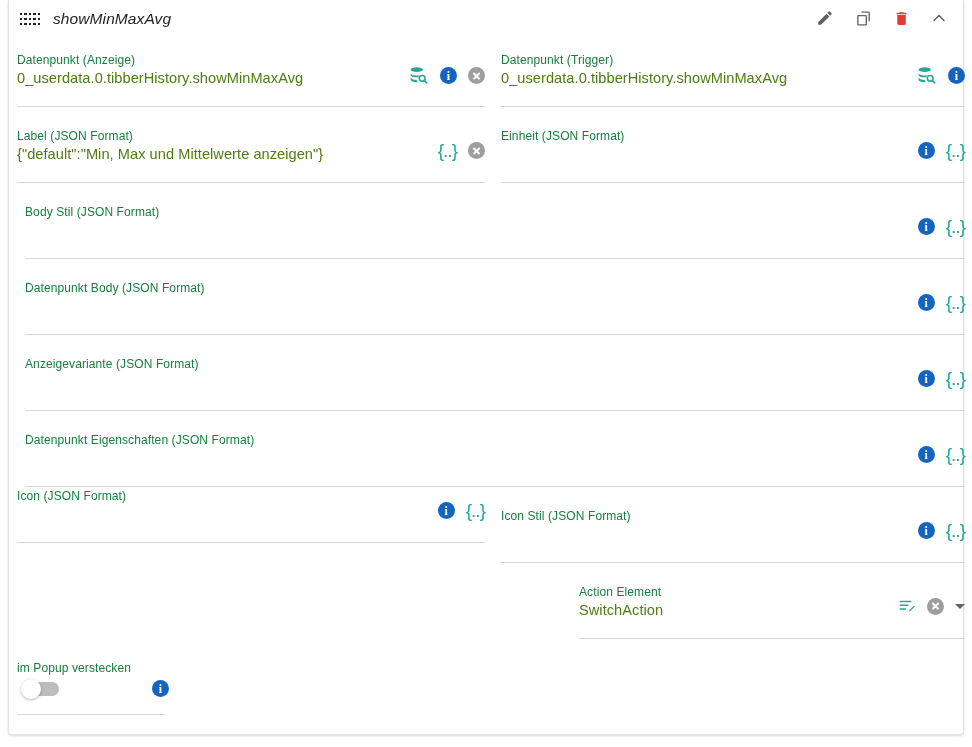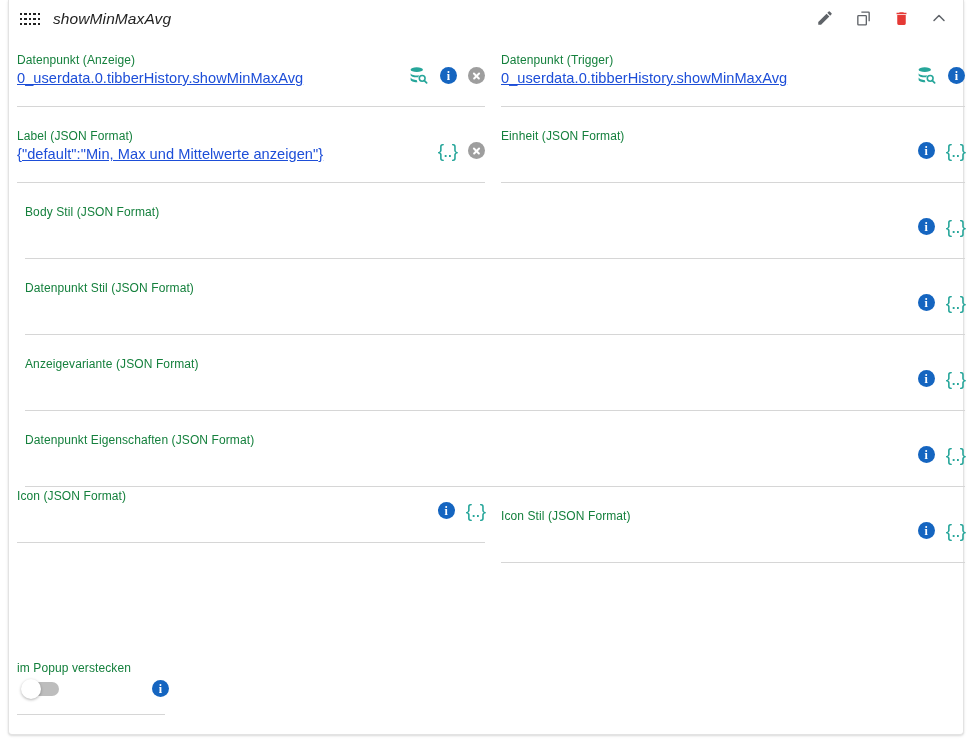--- a/index.html
+++ b/index.html
@@ -76,24 +76,23 @@
     left: 0; top: 8px;
     font-size: 12px;
     color: #15803d;
     white-space: nowrap;
     letter-spacing: .1px;
   }
   .field .fvalue {
     position: absolute;
     left: 0; top: 25px;
     font-size: 14.6px;
-    color: #1d4ed8;
+    color: #4d7c0f;
     white-space: nowrap;
     letter-spacing: .05px;
-    text-decoration: underline;
   }
   .field .underline {
     position: absolute;
     left: 0; bottom: 0;
     width: 100%;
     height: 1px;
     background: #d6d6d6;
   }
   .field .underline.focused {
     height: 1.6px;
@@ -297,21 +296,21 @@
     <div class="flabel">Body Stil (JSON Format)</div>
     <div class="fvalue"></div>
     <div class="underline"></div>
     <div class="icons">
       <span class="info-dot">i</span>
       <span class="brace">{..}</span>
     </div>
   </div>
 
   <div class="field" style="left:16px; top:273px; width:940px;">
-    <div class="flabel">Datenpunkt Stil (JSON Format)</div>
+    <div class="flabel">Datenpunkt Body (JSON Format)</div>
     <div class="fvalue"></div>
     <div class="underline"></div>
     <div class="icons">
       <span class="info-dot">i</span>
       <span class="brace">{..}</span>
     </div>
   </div>
 
   <div class="field" style="left:16px; top:349px; width:940px;">
     <div class="flabel">Anzeigevariante (JSON Format)</div>
@@ -348,20 +347,35 @@
     <div class="fvalue"></div>
     <div class="underline"></div>
     <div class="icons">
       <span class="info-dot">i</span>
       <span class="brace">{..}</span>
     </div>
   </div>
 
 
 
+  <div class="field" style="left:570px; top:577px; width:386px;">
+    <div class="flabel">Action Element</div>
+    <div class="fvalue">SwitchAction</div>
+    <div class="underline"></div>
+    <div class="icons">
+      <span class="icn">
+        <svg width="18" height="18" viewBox="0 0 24 24">
+          <path stroke="#26a69a" stroke-width="1.9" stroke-linecap="round" d="M3 6h14M3 11h10M3 16h7"></path>
+          <path stroke="#26a69a" stroke-width="1.7" stroke-linecap="round" d="M15.5 18.5l6-6"></path>
+        </svg>
+      </span>
+      <span class="clear-dot"></span>
+      <span class="chev-down"></span>
+    </div>
+  </div>
 
   <div class="field" style="left:8px; top:653px; width:148px;">
     <div class="flabel">im Popup verstecken</div>
     <div style="position:absolute; left:6px; top:29px;">
       <div class="toggle off">
         <span class="track"></span>
         <span class="knob"></span>
       </div>
     </div>
     <div class="underline"></div>

